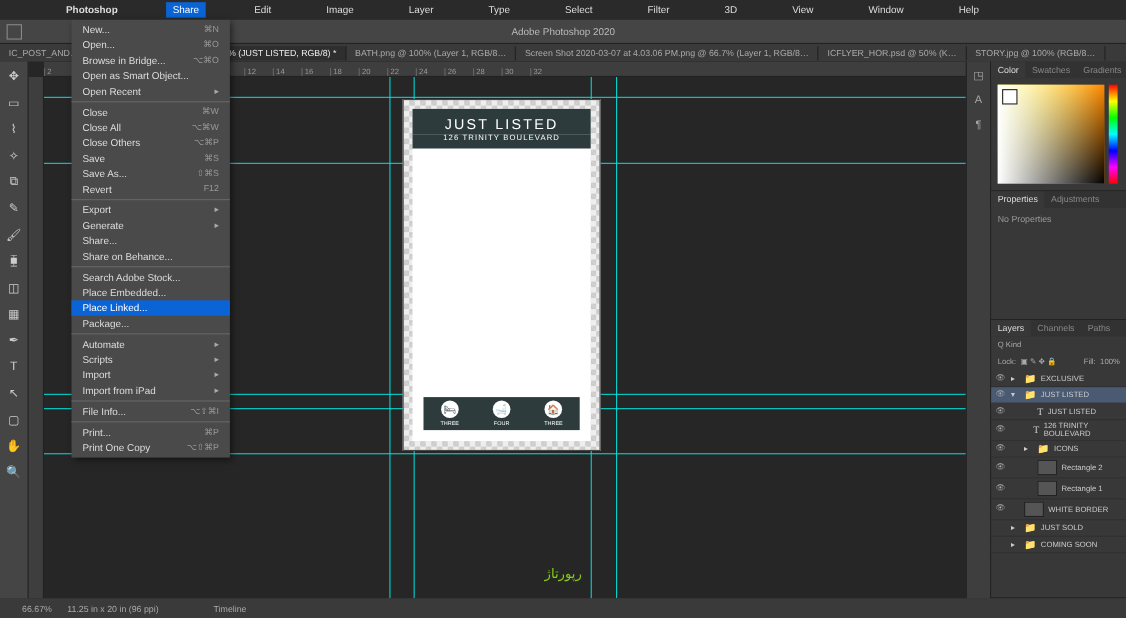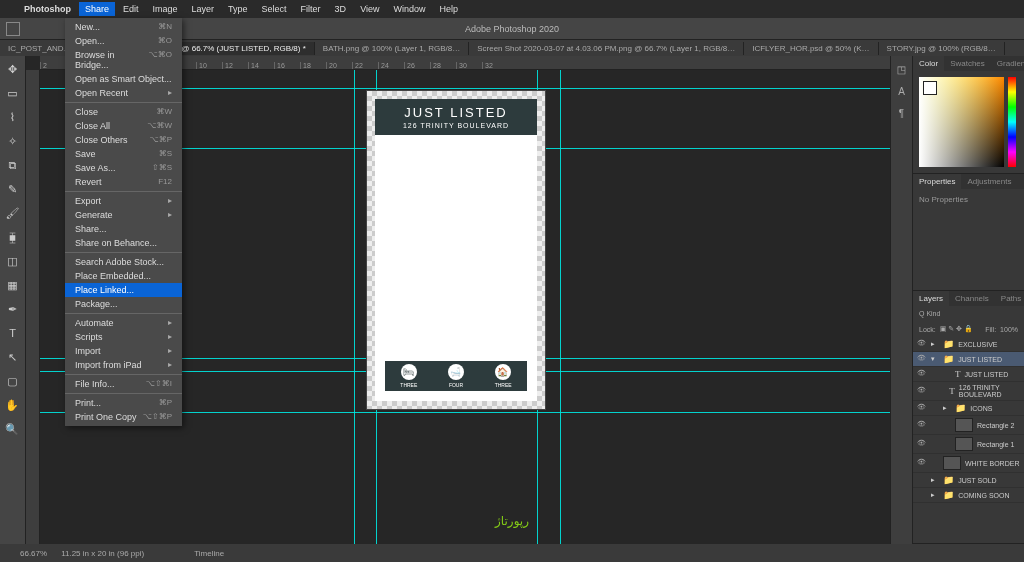--- a/index.html
+++ b/index.html
@@ -1,21 +1,21 @@
 <!DOCTYPE html>
 <html><head>
 <meta charset="utf-8">
 <style>
 * { margin:0; padding:0; box-sizing:border-box; font-family: -apple-system, "Segoe UI", sans-serif; }
 body { background:#323232; color:#ccc; width:1024px; height:562px; overflow:hidden; font-size:9px; position:relative; }
 
 
 .menubar { height:18px; background:#2a2a2a; display:flex; align-items:center; padding-left:4px; gap:2px; }
 .apple { width:12px; text-align:center; color:#ddd; }
-.menubar .mitem { padding:2px 6px; color:#ddd; cursor:default; }
+.menubar .mitem { padding:2px 6px; color:#ddd; cursor:default;margin-left:36px; }
 .menubar .mitem.bold { font-weight:600; }
 .menubar .mitem.open { background:#0a64d6; color:#fff; }
 
 
 .optbar { height:22px; background:#454545; border-bottom:1px solid #222; display:flex; align-items:center; padding:0 6px; gap:8px; position:relative; }
 .optbar .home { width:14px; height:14px; border:1px solid #888; }
 .title-center { position:absolute; left:50%; transform:translateX(-50%); color:#bbb; font-size:9px; }
 
 
 .tabsrow { height:16px; background:#3a3a3a; display:flex; align-items:center; overflow:hidden; }
@@ -40,30 +40,30 @@
 .artboard { position:absolute; left:326px; top:20px; width:180px; height:320px; background-image:linear-gradient(45deg,#ccc 25%,transparent 25%),linear-gradient(-45deg,#ccc 25%,transparent 25%),linear-gradient(45deg,transparent 75%,#ccc 75%),linear-gradient(-45deg,transparent 75%,#ccc 75%); background-size:10px 10px; background-position:0 0,0 5px,5px -5px,-5px 0; background-color:#eee; border:1px solid #444; }
 .art-inner { position:absolute; inset:8px; background:#fff; }
 .head-band { background:#2d3b3d; color:#fff; text-align:center; padding:6px 0 2px; letter-spacing:2px; font-weight:300; font-size:13px; }
 .sub-band { background:#2d3b3d; color:#fff; text-align:center; font-size:7px; padding-bottom:6px; letter-spacing:1px; }
 .foot-band { position:absolute; bottom:10px; left:10px; right:10px; background:#2d3b3d; height:30px; display:flex; justify-content:space-around; align-items:center; }
 .ficon { width:16px; height:16px; border-radius:50%; background:#fff; display:flex; align-items:center; justify-content:center; font-size:9px; color:#2d3b3d; }
 .flabel { color:#fff; font-size:5px; text-align:center; margin-top:2px; }
 .fitem { display:flex; flex-direction:column; align-items:center; }
 
 
-.dropdown { position:absolute; top:18px; left:65px; width:117px; background:#4a4a4a; box-shadow:2px 2px 6px rgba(0,0,0,.5); z-index:50; padding:2px 0; }
+.dropdown { position:absolute; top:18px; left:65px; width:144px; background:#4a4a4a; box-shadow:2px 2px 6px rgba(0,0,0,.5); z-index:50; padding:2px 0; }
 .dd-item { display:flex; justify-content:space-between; padding:2px 10px; color:#ddd; font-size:9px; cursor:default; }
 .dd-item .sc { color:#999; font-size:8px; }
 .dd-item.hl { background:#0a64d6; color:#fff; }
 .dd-item.hl .sc { color:#fff; }
 .dd-sep { height:1px; background:#666; margin:2px 0; }
 .dd-item .arr { font-size:8px; color:#aaa; }
 
 
-.rightcol { width:112px; background:#383838; border-left:1px solid #222; display:flex; flex-direction:column; }
+.rightcol { width:124px; background:#383838; border-left:1px solid #222; display:flex; flex-direction:column; }
 .panel { border-bottom:1px solid #222; }
 .panel-tabs { display:flex; background:#323232; font-size:8px; }
 .ptab { padding:3px 6px; color:#888; }
 .ptab.act { color:#ddd; background:#383838; }
 .colorpicker { height:90px; position:relative; margin:6px; background:linear-gradient(to right,#fff,rgba(255,255,255,0)),linear-gradient(to top,#000,rgba(0,0,0,0)),linear-gradient(to right,#ff0,#f80); }
 .swatch { position:absolute; left:4px; top:4px; width:14px; height:14px; background:#fff; border:1px solid #222; }
 .hue { position:absolute; right:-12px; top:0; bottom:0; width:8px; background:linear-gradient(to bottom,red,yellow,lime,cyan,blue,magenta,red); }
 .props { padding:6px; color:#999; font-size:8px; }
 
 .layerspanel { flex:1; display:flex; flex-direction:column; }

